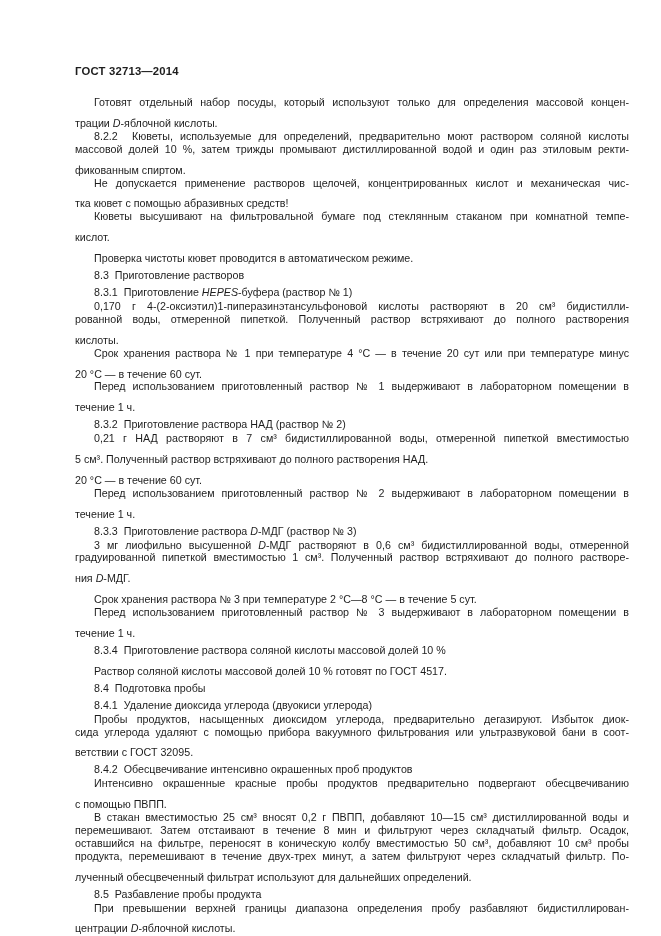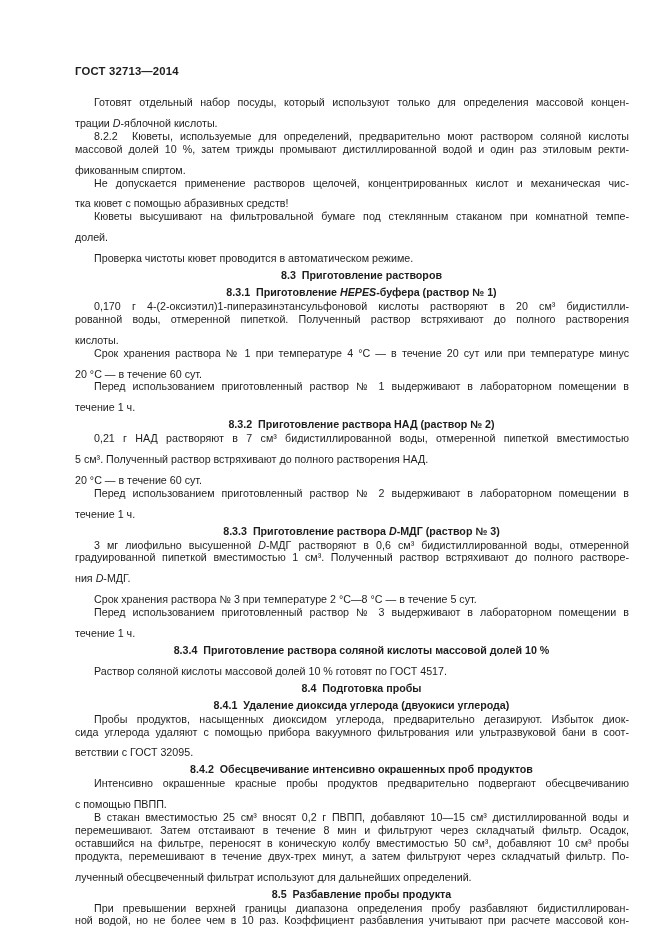--- a/index.html
+++ b/index.html
@@ -28,24 +28,23 @@
     font-weight: 700;
     letter-spacing: 0.2px;
     margin: 0 0 19px 0;
   }
   .para, .heading {
     font-size: 10.7px;
     line-height: 12.9px;
     margin: 0;
   }
   .heading {
-    font-weight: 700;
+    font-weight: 400;
     margin: 4px 0 1px 0;
     text-indent: 19px;
-    text-align: center;
   }
   .line {
     text-align: justify;
     text-align-last: justify;
   }
   .line.last {
     text-align-last: left;
     margin-top: 8px;
   }
   .line.first {
@@ -75,21 +74,21 @@
           <div class="line first">8.2.2&nbsp; Кюветы, используемые для определений, предварительно моют раствором соляной кислоты</div>
           <div class="line">массовой долей 10 %, затем трижды промывают дистиллированной водой и один раз этиловым ректи-</div>
           <div class="line last">фикованным спиртом.</div>
         </div>
         <div class="para">
           <div class="line first">Не допускается применение растворов щелочей, концентрированных кислот и механическая чис-</div>
           <div class="line last">тка кювет с помощью абразивных средств!</div>
         </div>
         <div class="para">
           <div class="line first">Кюветы высушивают на фильтровальной бумаге под стеклянным стаканом при комнатной темпе-</div>
-          <div class="line last">долей.</div>
+          <div class="line last">кислот.</div>
         </div>
         <div class="para">
           <div class="line first last">Проверка чистоты кювет проводится в автоматическом режиме.</div>
         </div>
         <div class="heading">8.3&nbsp; Приготовление растворов</div>
         <div class="heading">8.3.1&nbsp; Приготовление <span class="it">HEPES</span>-буфера (раствор № 1)</div>
         <div class="para">
           <div class="line first">0,170 г 4-(2-оксиэтил)1-пиперазинэтансульфоновой кислоты растворяют в 20 см³ бидистилли-</div>
           <div class="line">рованной воды, отмеренной пипеткой. Полученный раствор встряхивают до полного растворения</div>
           <div class="line last">кислоты.</div>
@@ -146,19 +145,18 @@
         <div class="para">
           <div class="line first">В стакан вместимостью 25 см³ вносят 0,2 г ПВПП, добавляют 10—15 см³ дистиллированной воды и</div>
           <div class="line">перемешивают. Затем отстаивают в течение 8 мин и фильтруют через складчатый фильтр. Осадок,</div>
           <div class="line">оставшийся на фильтре, переносят в коническую колбу вместимостью 50 см³, добавляют 10 см³ пробы</div>
           <div class="line">продукта, перемешивают в течение двух-трех минут, а затем фильтруют через складчатый фильтр. По-</div>
           <div class="line last">лученный обесцвеченный фильтрат используют для дальнейших определений.</div>
         </div>
         <div class="heading">8.5&nbsp; Разбавление пробы продукта</div>
         <div class="para">
           <div class="line first">При превышении верхней границы диапазона определения пробу разбавляют бидистиллирован-</div>
-          <div class="line">ной водой, но не более чем в 10 раз. Коэффициент разбавления учитывают при расчете массовой кон-</div>
           <div class="line last">центрации <span class="it">D</span>-яблочной кислоты.</div>
         </div>
       </div>
     <div class="pagenum">4</div>
   </div>
 </div>
 
 </body></html>

